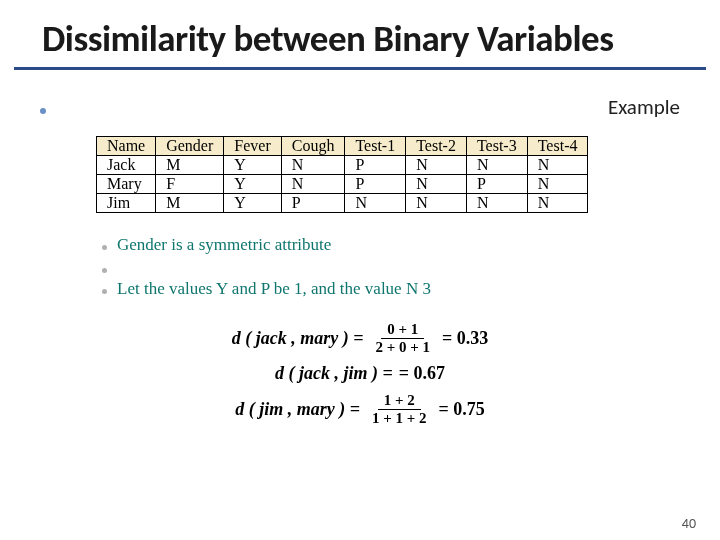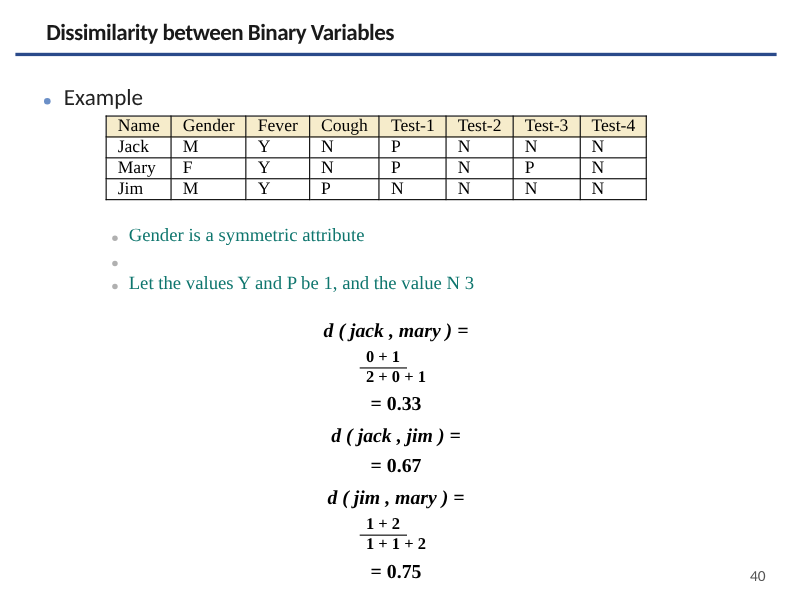--- a/index.html
+++ b/index.html
@@ -5,36 +5,36 @@
   * { box-sizing: border-box; margin: 0; padding: 0; }
   body {
     width: 720px;
     height: 540px;
     background: #ffffff;
     font-family: Calibri, Arial, sans-serif;
     position: relative;
     overflow: hidden;
   }
   .title {
-    font-size: 21px;
+    font-size: 37px;
     font-weight: 700;
     color: #1a1a1a;
     padding: 16px 28px 6px 28px;
     border-bottom: 3px solid #2a4a8a;
     margin: 0 14px 24px 14px;
     letter-spacing: -0.5px;
   }
   .content {
     padding: 0 40px;
   }
   .bullet-l1 {
     display: flex;
     align-items: baseline;
-    gap: 12px;
-    margin-bottom: 4px;
+    margin-bottom: 16px;
+    justify-content: space-between;
   }
   .dot-l1 {
     width: 6px;
     height: 6px;
     background: #6b8fc7;
     border-radius: 50%;
     flex: 0 0 6px;
     margin-top: 8px;
   }
   .l1-text {
@@ -86,26 +86,25 @@
   }
   .eq {
     font-family: "Times New Roman", serif;
     font-size: 18px;
     font-style: italic;
     font-weight: bold;
     display: inline-flex;
     align-items: center;
     gap: 6px;
     margin: 4px 0;
-    flex-direction: column;
   }
   .frac {
     display: inline-flex;
     flex-direction: column;
-    align-items: flex-start;
+    align-items: center;
     font-style: normal;
     font-weight: bold;
     font-size: 15px;
     line-height: 1.1;
     vertical-align: middle;
   }
   .frac .num { border-bottom: 1.5px solid #000; padding: 0 6px; }
   .frac .den { padding: 0 6px; }
   .upright { font-style: normal; }
   .pagenum {

